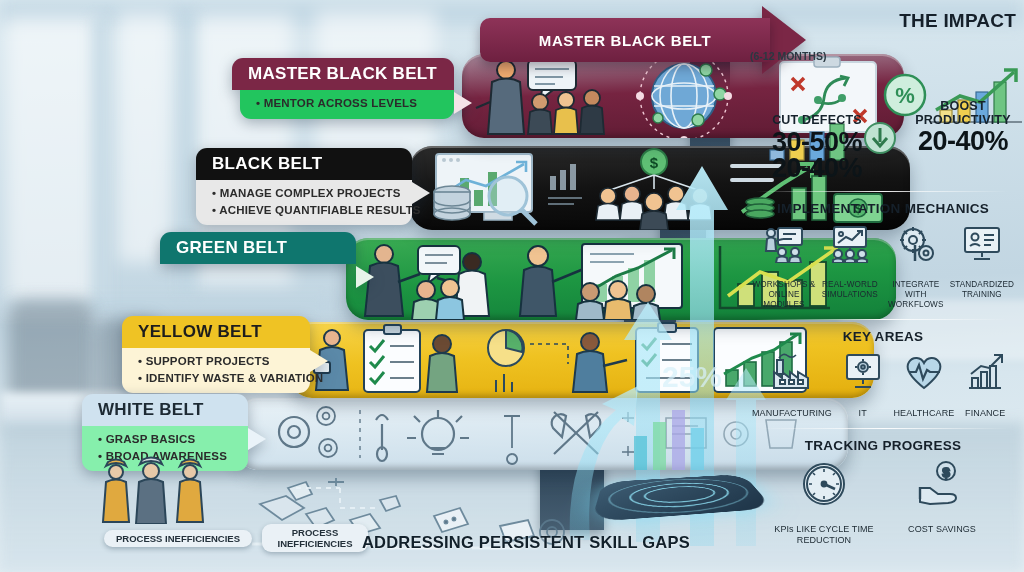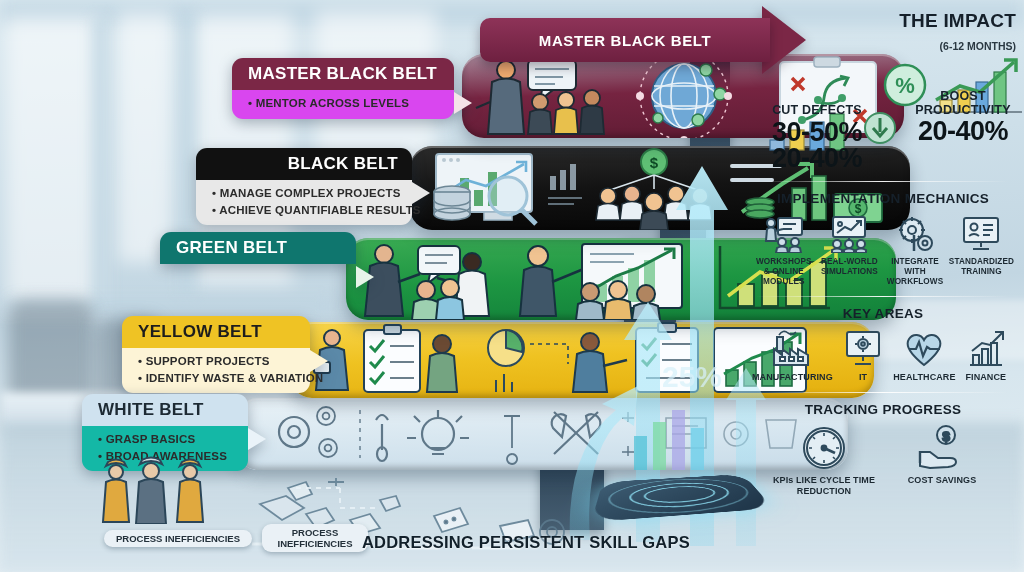--- a/index.html
+++ b/index.html
@@ -69,62 +69,62 @@
     border-radius: 0 0 11px 11px; padding: 5px 14px 7px 16px;
   }
   .callout .bd li { list-style: none; font-size: 11.5px; font-weight: bold;
     letter-spacing: .2px; color:#2b2b2b; line-height: 1.45; white-space: nowrap; }
   .callout .bd li::before { content: "• "; }
   .tail { position:absolute; width:0; height:0;
     border-top: 11px solid transparent; border-bottom: 11px solid transparent; }
 
   .c-mbb  { left:232px; top:58px;  width:222px; }
   .c-mbb  .hd { background:#7b2746; color:#fff; }
-  .c-mbb  .bd { background:#d946ef; }
+  .c-mbb  .bd { background:#22c55e;margin-left:8px; }
   .c-mbb  .tail { left:222px; top:34px; border-left: 18px solid #f4e3e8; }
 
-  .c-bb   { left:196px; top:148px; width:216px;text-align:right; }
+  .c-bb   { left:196px; top:148px; width:216px; }
   .c-bb   .hd { background:#111; color:#fff; }
   .c-bb   .bd { background:#e8e8e8; }
   .c-bb   .tail { left:216px; top:34px; border-left: 18px solid #e8e8e8; }
 
   .c-gb   { left:160px; top:232px; width:196px; }
   .c-gb   .hd { background:#0f766e; color:#fff; }
   .c-gb   .bd { background:#e7f4e9; }
   .c-gb   .tail { left:196px; top:34px; border-left: 18px solid #e7f4e9; }
 
   .c-yb   { left:122px; top:316px; width:188px; }
   .c-yb   .hd { background:#efc324; color:#1d1d1d; }
   .c-yb   .bd { background:#fdf4d6; }
   .c-yb   .tail { left:188px; top:34px; border-left: 18px solid #fdf4d6; }
 
   .c-wb   { left:82px;  top:394px; width:166px; }
   .c-wb   .hd { background:#cfe2ef; color:#1d2a33; }
-  .c-wb   .bd { background:#14b8a6; }
+  .c-wb   .bd { background:#86efac; }
   .c-wb   .tail { left:166px; top:34px; border-left: 18px solid #eaf3f9; }
 
   
   .rp { position:absolute; left:742px; top:0; width:282px; height:572px; padding: 10px 8px 0 8px; }
   .rp h2 { text-align:right; font-size:19px; font-weight:bold; color:#15202a; letter-spacing:.2px; }
-  .rp .sub { text-align:right; font-size:10.5px; font-weight:bold; color:#2a3842; margin-top:8px; }
+  .rp .sub { text-align:left; font-size:10.5px; font-weight:bold; color:#2a3842; margin-top:18px; }
   .rp h3 { text-align:center; font-size:13.5px; font-weight:bold; color:#15202a; letter-spacing:.3px; }
   .divider { height:1px; background: linear-gradient(90deg, rgba(255,255,255,0), rgba(255,255,255,.95), rgba(255,255,255,0)); margin: 9px 6px; }
 
   .impact-row { position:relative; height:120px; }
   .stat { position:absolute; text-align:center; }
   .stat .lbl { font-size:12.5px; font-weight:bold; color:#16222c; line-height:1.08; letter-spacing:.2px; }
   .stat .val { font-size:27px; font-weight:bold; color:#0c1418; letter-spacing:-.5px; line-height:1.05; }
   .st-defects { left:2px;  top:52px; width:130px; }
   .st-boost   { left:146px;top:38px; width:134px; }
 
   .mini-chart { position:absolute; }
 
   .icon-row { display:flex; justify-content:space-between; align-items:flex-start; padding: 7px 2px 0 2px; gap:2px; }
   .icell { flex:1; text-align:center; }
-  .icell .ilabel { font-size:8.2px; font-weight:bold; color:#1b2831; line-height:1.22; letter-spacing:.1px; margin-top:2px; }
+  .icell .ilabel { font-size:8.2px; font-weight:normal; color:#1b2831; line-height:1.22; letter-spacing:.1px; margin-top:15px; }
   .icell .ilabel.big { font-size:9px; }
   .iglyph { height:42px; display:flex; align-items:center; justify-content:center; }
 
   
   .pi-pill {
     position:absolute; background:#eaf1f6; border-radius:9px;
     padding:3px 9px; font-size:9.5px; font-weight:bold; color:#23303a;
     text-align:center; line-height:1.18; box-shadow: 0 2px 5px rgba(30,55,75,.3);
   }
   .bottom-title {

